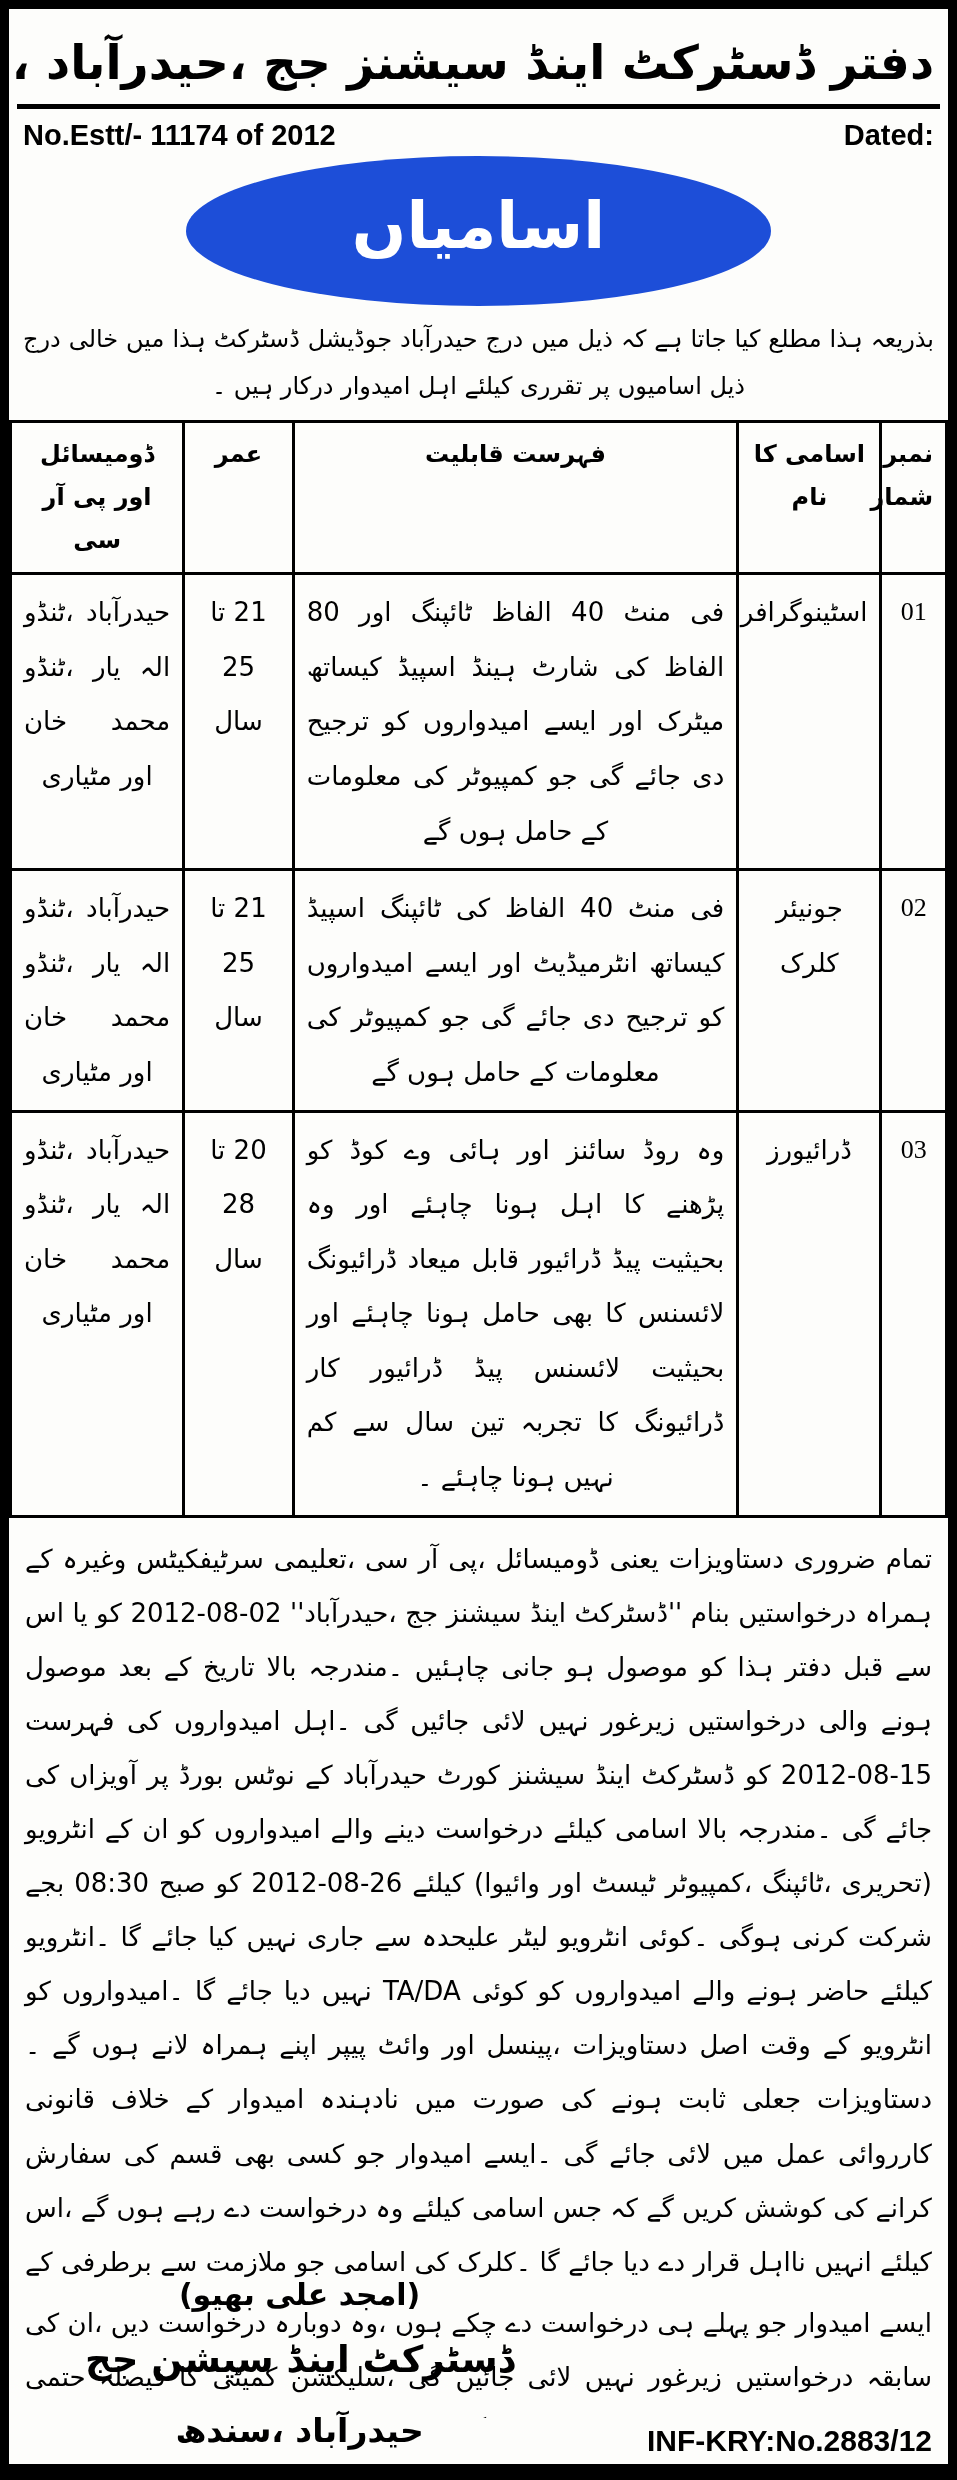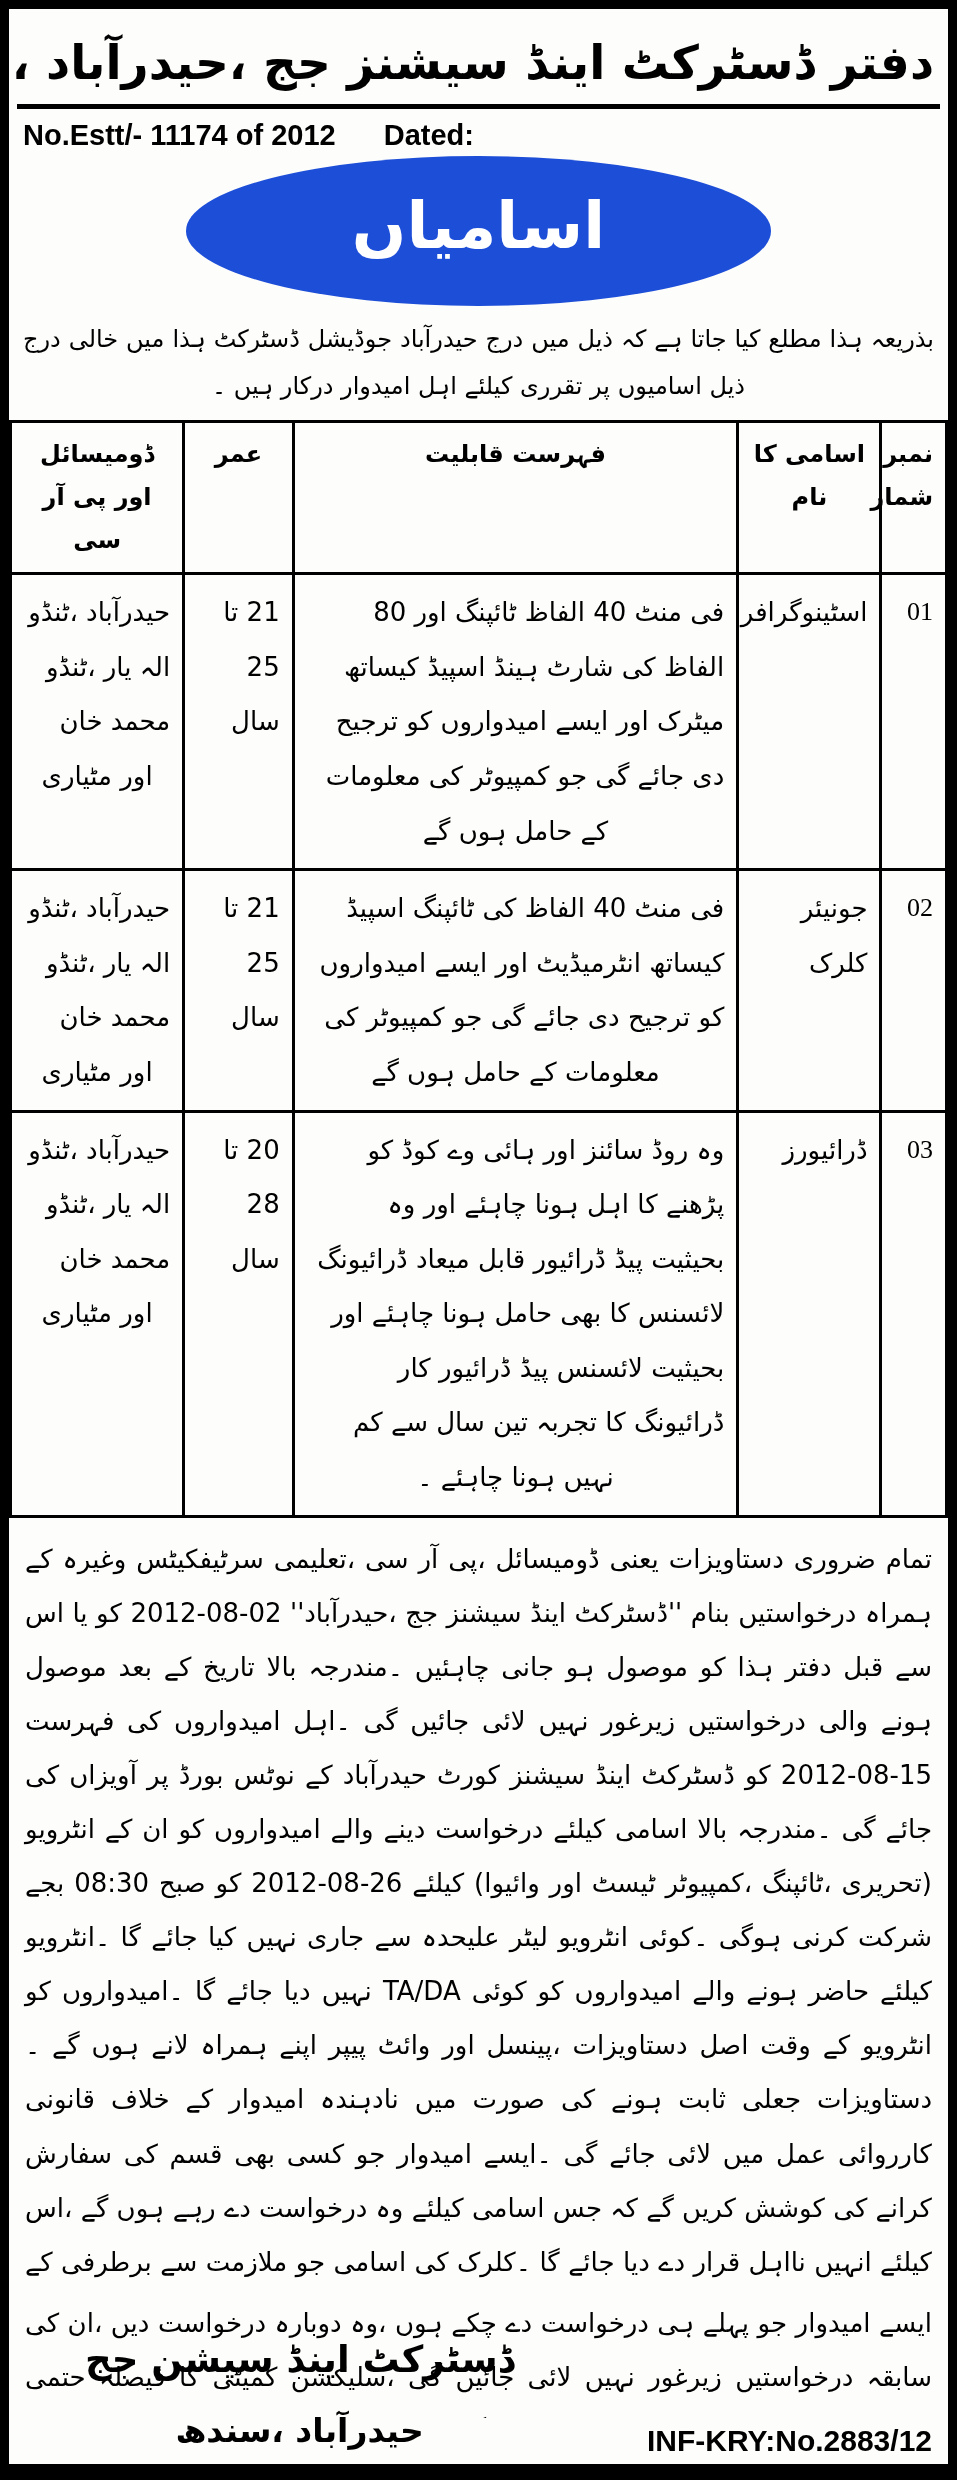--- a/index.html
+++ b/index.html
@@ -19,21 +19,21 @@
     direction:rtl;
     text-align:center;
     font-size:47px;
     font-weight:bold;
     padding:26px 6px 14px;
     margin:0 8px;
     border-bottom:5px solid #000;
     white-space:nowrap;
   }
   .ref-row {
-    display:flex; align-items:baseline;
+    display:flex; justify-content:space-between; align-items:baseline;
     font-family:"Liberation Sans",sans-serif;
     font-weight:bold; font-size:29px;
     padding:10px 14px 0;
     gap:48px;
   }
   .stamp-oval {
     width:585px; height:150px;
     background:#1d4ed8; border-radius:50%;
     margin:4px auto 0;
     display:flex; align-items:center; justify-content:center;
@@ -52,21 +52,20 @@
   table.jobs {
     width:939px; margin:4px auto 0;
     border-collapse:collapse; table-layout:fixed;
     direction:rtl;
   }
   table.jobs th, table.jobs td {
     border:3px solid #000;
     vertical-align:top;
     padding:10px 12px;
     direction:rtl;
-    text-align:right;
   }
   table.jobs th {
     font-size:24px; font-weight:bold; text-align:center;
     height:126px; line-height:1.8;
   }
   table.jobs td { font-size:26px; line-height:2.1; }
   td.c-serial { text-align:center; font-family:Liberation Serif, serif; }
   td.c-post   { text-align:center; }
   td.c-qual   { text-align:justify; text-align-last:center; }
   td.c-age    { text-align:center; }
@@ -159,19 +158,20 @@
       </tr>
     </tbody>
   </table>
 
   <div class="para para1" lang="ur" dir="rtl">تمام ضروری دستاویزات یعنی ڈومیسائل ،پی آر سی ،تعلیمی سرٹیفکیٹس وغیرہ کے ہمراہ درخواستیں بنام ''ڈسٹرکٹ اینڈ سیشنز جج ،حیدرآباد'' 02-08-2012 کو یا اس سے قبل دفتر ہذا کو موصول ہو جانی چاہئیں ۔مندرجہ بالا تاریخ کے بعد موصول ہونے والی درخواستیں زیرغور نہیں لائی جائیں گی ۔اہل امیدواروں کی فہرست 15-08-2012 کو ڈسٹرکٹ اینڈ سیشنز کورٹ حیدرآباد کے نوٹس بورڈ پر آویزاں کی جائے گی ۔مندرجہ بالا اسامی کیلئے درخواست دینے والے امیدواروں کو ان کے انٹرویو (تحریری ،ٹائپنگ ،کمپیوٹر ٹیسٹ اور وائیوا) کیلئے 26-08-2012 کو صبح 08:30 بجے شرکت کرنی ہوگی ۔کوئی انٹرویو لیٹر علیحدہ سے جاری نہیں کیا جائے گا ۔انٹرویو کیلئے حاضر ہونے والے امیدواروں کو کوئی TA/DA نہیں دیا جائے گا ۔امیدواروں کو انٹرویو کے وقت اصل دستاویزات ،پینسل اور وائٹ پیپر اپنے ہمراہ لانے ہوں گے ۔دستاویزات جعلی ثابت ہونے کی صورت میں نادہندہ امیدوار کے خلاف قانونی کارروائی عمل میں لائی جائے گی ۔ایسے امیدوار جو کسی بھی قسم کی سفارش کرانے کی کوشش کریں گے کہ جس اسامی کیلئے وہ درخواست دے رہے ہوں گے ،اس کیلئے انہیں نااہل قرار دے دیا جائے گا ۔کلرک کی اسامی جو ملازمت سے برطرفی کے باعث خالی ہے لیکن اسے پر کر لیا گیا ہے ،سندھ سول سروسز رولز کے رول 158 کی روشنی میں یہ فیصلہ کیا گیا ہے کہ مذکورہ امیدوار کی درخواست پر اسے دوبارہ بحال کرنے کی صورت میں منتخب شدہ امیدواروں کی فہرست کے آخر میں منتخب شدہ امیدوار کو ختم کر دیا جائے گا ۔</div>
 
   <div class="para para2" lang="ur" dir="rtl">ایسے امیدوار جو پہلے ہی درخواست دے چکے ہوں ،وہ دوبارہ درخواست دیں ،ان کی سابقہ درخواستیں زیرغور نہیں لائی جائیں گی ،سلیکشن کمیٹی کا فیصلہ حتمی ہوگا ۔</div>
 
   <div class="bottom-area">
     <div class="signature">
+      <div class="sig-name" lang="ur" dir="rtl">(امجد علی بھیو)</div>
       <div class="sig-title" lang="ur" dir="rtl">ڈسٹرکٹ اینڈ سیشن جج</div>
       <div class="sig-city" lang="ur" dir="rtl">حیدرآباد ،سندھ</div>
     </div>
     <div class="footer-ref">INF-KRY:No.2883/12</div>
   </div>
 
 </div>
 
 </body></html>

